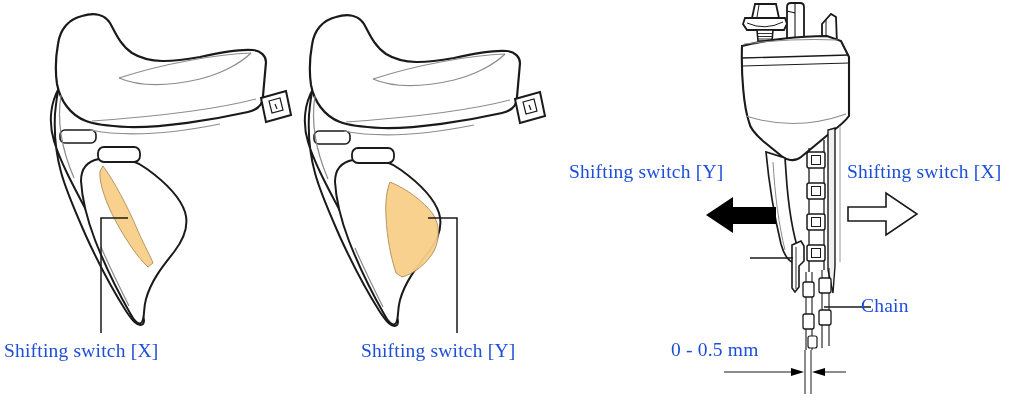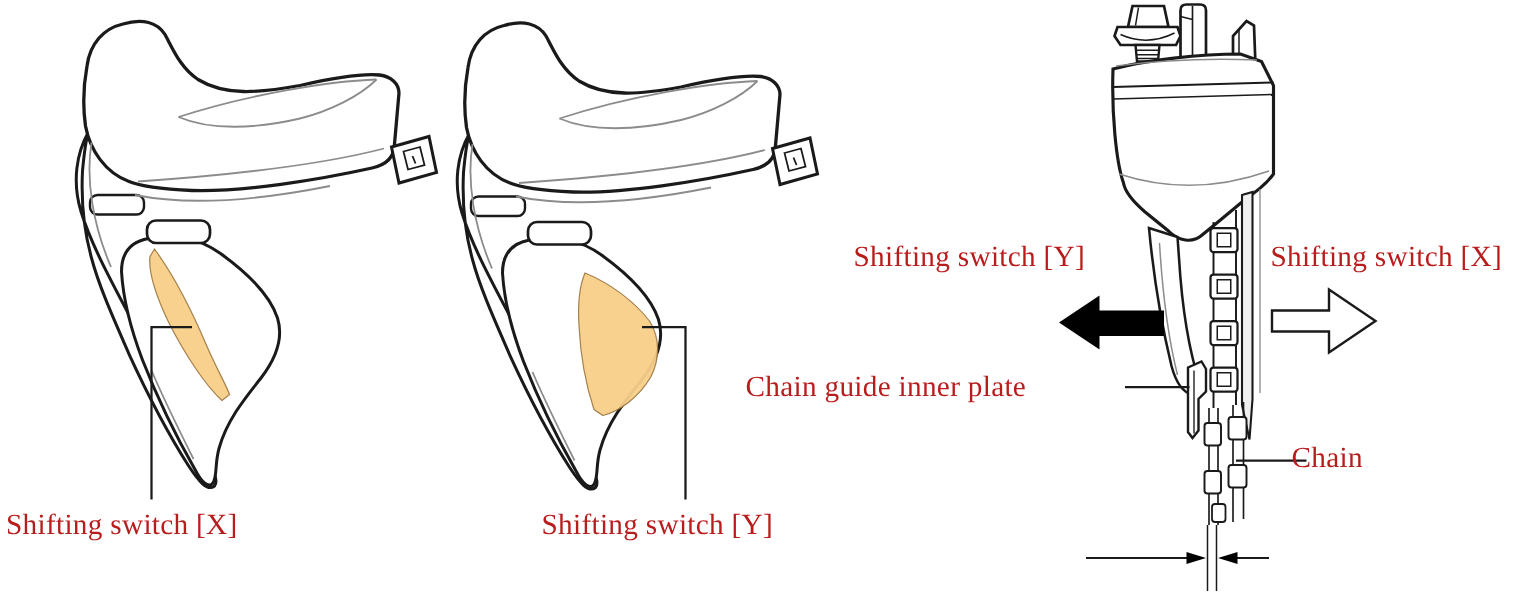--- a/index.html
+++ b/index.html
@@ -4,21 +4,21 @@
 <style>
   html,body{
     margin:0;padding:0;background:#ffffff;
     font-family:"Liberation Serif", serif;
   }
   .stage{
     position:relative;width:1024px;height:403px;background:#ffffff;overflow:hidden;
   }
   .stage svg{position:absolute;left:0;top:0;}
   .diagram-label{
-    position:absolute;color:#b91c1c;font-size:19.5px;line-height:1.05;
+    position:absolute;color:#1d4ed8;font-size:19.5px;line-height:1.05;
     letter-spacing:0.2px;white-space:nowrap;
   }
   .art-line{stroke:#1a1a1a;fill:none;}
   .art-fill{stroke:#1a1a1a;fill:#ffffff;}
   .art-gray{stroke:#8c8c8c;fill:none;}
 </style>
 </head>
 <body>
 
 <div class="stage">
@@ -146,18 +146,18 @@
 </svg>
 
 <div class="diagram-label" style="left:4px;top:341px">Shifting switch [X]</div>
 
 <div class="diagram-label" style="left:361px;top:341px">Shifting switch [Y]</div>
 
 <div class="diagram-label" style="left:569px;top:162px">Shifting switch [Y]</div>
 
 <div class="diagram-label" style="left:847px;top:162px">Shifting switch [X]</div>
 
-<div class="diagram-label" style="left:497px;top:249px">Chain guide inner plate</div>
 
 <div class="diagram-label" style="left:861px;top:296px">Chain</div>
 
+<div class="diagram-label" style="left:671px;top:340px">0 - 0.5 mm</div>
 
 </div>
 
 </body></html>

